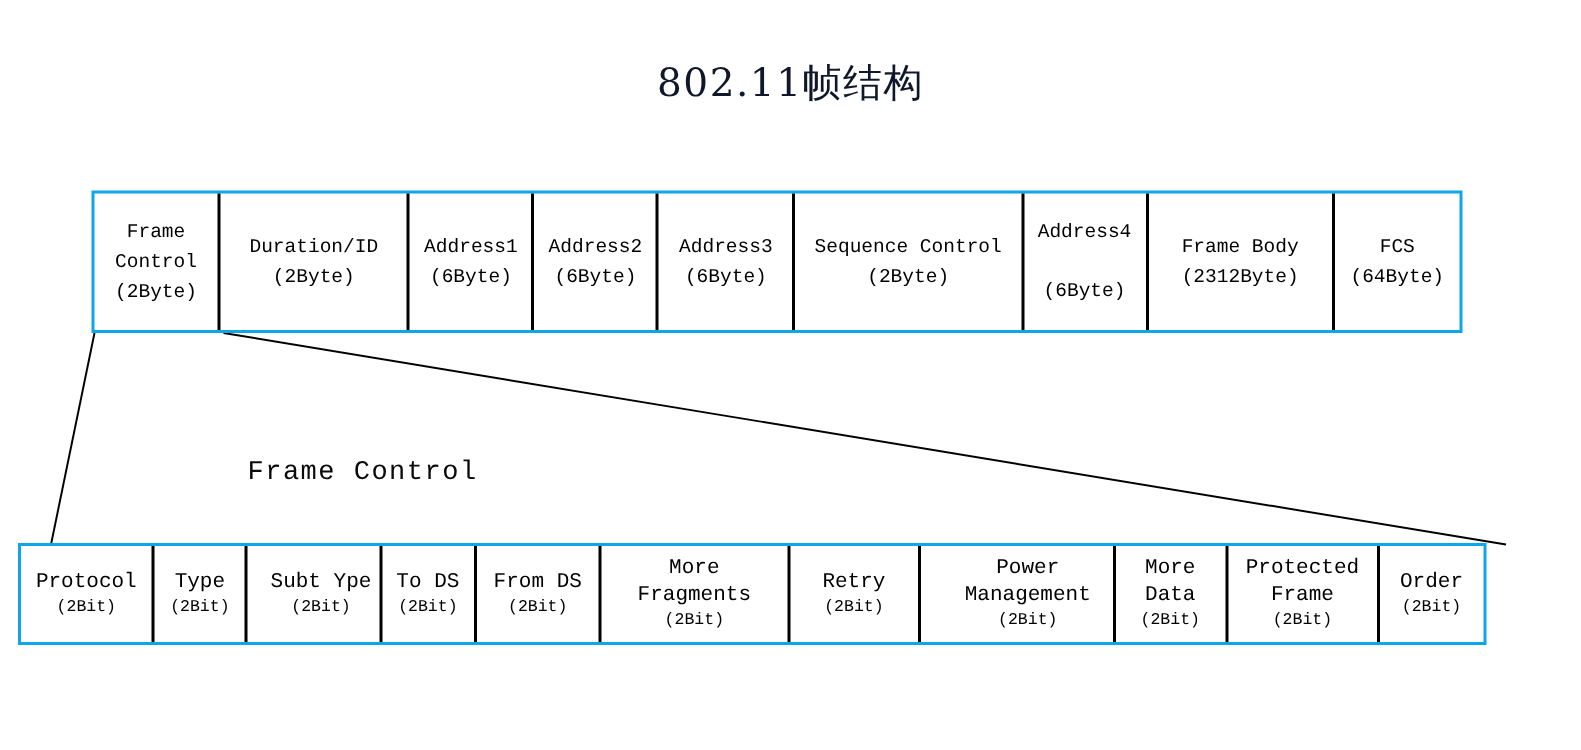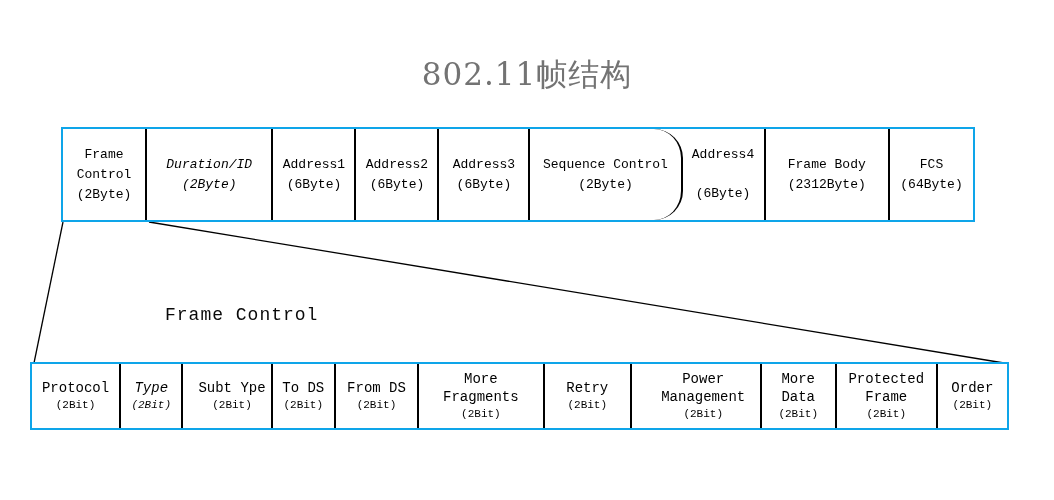--- a/index.html
+++ b/index.html
@@ -4,31 +4,31 @@
 <style>
   html,body{margin:0;padding:0;}
   body{
     width:1054px;height:500px;position:relative;overflow:hidden;
     background:#ffffff;
     font-family:"Liberation Mono","DejaVu Sans Mono",monospace;
     color:#000;
   }
   .canvas{position:absolute;inset:0;width:1054px;height:500px;}
   .title{
-    position:absolute;left:0;top:54px;width:1054px;
+    position:absolute;left:0;top:38px;width:1054px;
     text-align:center;
     font-family:"DejaVu Serif","Liberation Serif",serif;
-    font-size:31px;letter-spacing:1px;color:#737373;
+    font-size:26px;letter-spacing:1px;color:#0f172a;
   }
   .row{
     position:absolute;display:flex;align-items:stretch;
     border:2px solid #0ea5e9;box-sizing:border-box;background:#fff;
   }
   .row-top{left:61px;top:127px;width:914px;height:95px;}
-  .row-bottom{left:30px;top:362px;width:979px;height:68px;}
+  .row-bottom{left:12px;top:362px;width:979px;height:68px;}
   .cell{
     box-sizing:border-box;border-right:2px solid #000;
     display:flex;flex-direction:column;justify-content:center;align-items:center;
     text-align:center;overflow:hidden;
   }
   .cell:last-child{border-right:none;}
   .cell-name{white-space:pre-line;}
   .row-top .cell-name{font-size:13px;line-height:20px;}
   .row-top .cell-size{font-size:13px;line-height:20px;}
   .row-bottom .cell-name{font-size:14px;line-height:18px;}
@@ -50,37 +50,37 @@
     <line id="diag-left" stroke="#000" stroke-width="1.3" x1="63" y1="222" x2="34" y2="363"></line>
     <line id="diag-right" stroke="#000" stroke-width="1.3" x1="149" y1="222" x2="1004" y2="363"></line>
   </svg>
 
   <div class="row row-top" id="row-top">
       <div class="cell" style="width: 85px;">
         <div class="cell-name">Frame
 Control</div>
         <div class="cell-size">(2Byte)</div>
       </div>
-      <div class="cell" style="width: 128px; font-style: italic;">
+      <div class="cell" style="width: 128px;">
         <div class="cell-name">Duration/ID</div>
         <div class="cell-size">(2Byte)</div>
       </div>
       <div class="cell" style="width: 84px;">
         <div class="cell-name">Address1</div>
         <div class="cell-size">(6Byte)</div>
       </div>
       <div class="cell" style="width: 84px;">
         <div class="cell-name">Address2</div>
         <div class="cell-size">(6Byte)</div>
       </div>
       <div class="cell" style="width: 92px;">
         <div class="cell-name">Address3</div>
         <div class="cell-size">(6Byte)</div>
       </div>
-      <div class="cell" style="width: 154px; border-radius: 29px;">
+      <div class="cell" style="width: 154px;">
         <div class="cell-name">Sequence Control</div>
         <div class="cell-size">(2Byte)</div>
       </div>
       <div class="cell" style="width: 84px; gap: 19px;">
         <div class="cell-name">Address4</div>
         <div class="cell-size">(6Byte)</div>
       </div>
       <div class="cell" style="width: 126px;">
         <div class="cell-name">Frame Body</div>
         <div class="cell-size">(2312Byte)</div>
@@ -91,21 +91,21 @@
       </div>
     </div>
 
   <div class="frame-control-label">Frame Control</div>
 
   <div class="row row-bottom" id="row-bottom">
       <div class="cell" style="width: 90px;">
         <div class="cell-name">Protocol</div>
         <div class="cell-size">(2Bit)</div>
       </div>
-      <div class="cell" style="width: 63px; font-style: italic;">
+      <div class="cell" style="width: 63px;">
         <div class="cell-name">Type</div>
         <div class="cell-size">(2Bit)</div>
       </div>
       <div class="cell" style="width: 80px; margin-left: 10px;">
         <div class="cell-name">Subt Ype</div>
         <div class="cell-size">(2Bit)</div>
       </div>
       <div class="cell" style="width: 64px;">
         <div class="cell-name">To DS</div>
         <div class="cell-size">(2Bit)</div>

